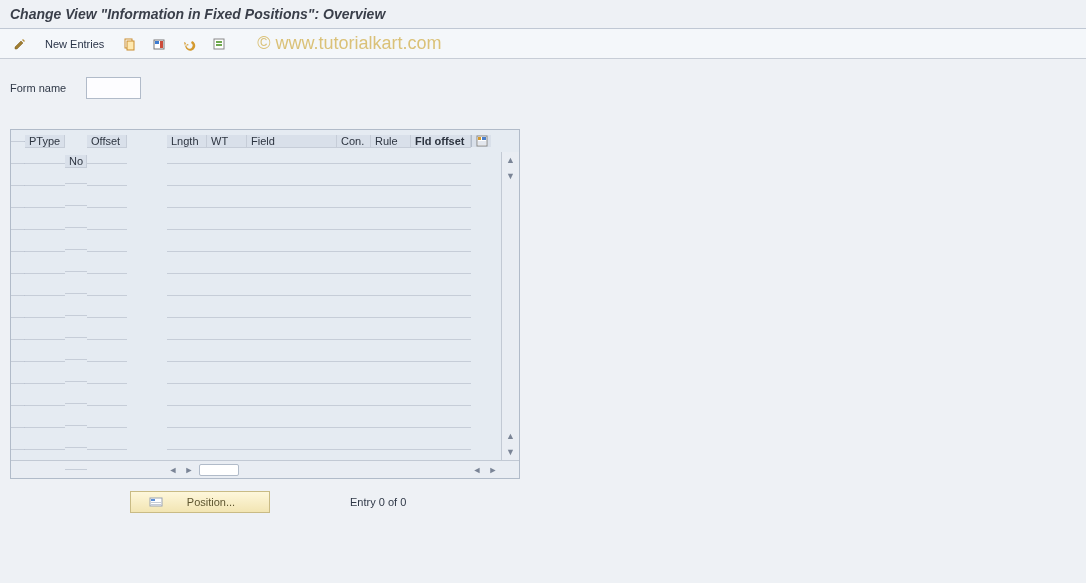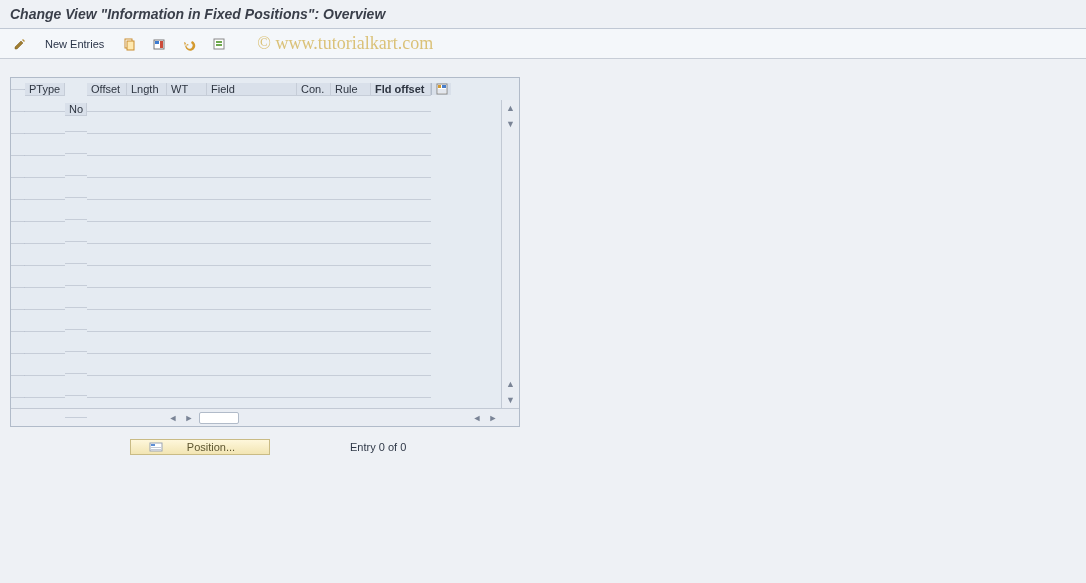--- a/index.html
+++ b/index.html
@@ -39,21 +39,21 @@
       padding: 0 4px;
       background: transparent;
       border: 1px solid transparent;
       border-radius: 2px;
       cursor: pointer;
     }
     .tbutton.text { color: #2a3448; font-size: 11px; padding: 0 6px; }
     .watermark {
       color: #d8bc6a;
       font-size: 18px;
-      font-family: Liberation Serif, serif;
+      font-family: Liberation Sans, sans-serif;
       margin-left: 20px;
       opacity: .9;
       user-select: none;
     }
     .content { padding: 18px 10px; }
     .form-row {
       display: flex;
       align-items: center;
       gap: 20px;
       margin-bottom: 30px;
@@ -94,21 +94,21 @@
     .row-handle {
       width: 14px;
       min-width: 14px;
       background: #d9e0ea;
       border-right: 1px solid #b1bbc9;
       border-bottom: 1px solid #c6cdd8;
     }
     .c-ptype { width: 40px; }
     .c-no    { width: 22px; margin-top: 40px; }
     .c-offset{ width: 40px; }
-    .c-lngth { width: 40px; }
+    .c-lngth { width: 40px; margin-left: 40px; }
     .c-wt    { width: 40px; }
     .c-field { width: 90px; }
     .c-con   { width: 34px; }
     .c-rule  { width: 40px; }
     .c-fldoff{ width: 60px; font-weight: bold; }
     .c-cfg   { width: 20px; min-width:20px; background:#d9e0ea; border-left:1px solid #b1bbc9; display:flex;align-items:center;justify-content:center;}
     .vscroll-col {
       width: 18px;
       min-width:18px;
       background:#e9edf3;
@@ -127,21 +127,21 @@
       display:flex;align-items:center;height:18px;background:#e9edf3;border-top:1px solid #c2c9d4;
     }
     .hscroll-spacer{ width:14px; }
     .hscroll-track{ flex:1; display:flex; align-items:center; }
     .hscroll-btn{ width:16px;height:14px;display:flex;align-items:center;justify-content:center;color:#7a8496;font-size:9px;cursor:pointer;}
     .hscroll-thumb{ width:40px;height:12px;border:1px solid #b1bbc9;background:#fff;margin:0 2px;border-radius:2px;}
     .position-bar{
       display:flex;align-items:center;gap:80px;padding:12px 120px 0 120px;
     }
     .position-btn{
-      width:140px;height:16px;
+      width:140px;height:22px;
       background:linear-gradient(#fef7db,#f2e5b3);
       border:1px solid #c9bb85;
       display:flex;align-items:center;gap:8px;padding:0 18px;
       color:#5e5630;font-size:11px;cursor:pointer;
     }
     .entry-text{ color:#2f3847;font-size:11px;}
     
     svg { display:block; }
   </style>
 </head>
@@ -190,20 +190,24 @@
           <rect x="4" y="4" width="6" height="2" fill="#6fa84f"></rect>
           <rect x="4" y="7" width="6" height="2" fill="#6fa84f"></rect>
         </svg>
     </span>
   </span>
   <span class="watermark">©  www.tutorialkart.com</span>
 </div>
 
 <div class="content">
 
+  <div class="form-row">
+    <span class="form-label">Form name</span>
+    <input class="form-input" value="" style="">
+  </div>
 
   <div class="grid-wrap">
     <div class="grid-header">
       <div class="row-handle"></div>
       <div class="grid-head c-ptype">PType</div>
       <div class="grid-head c-no">No</div>
       <div class="grid-head c-offset">Offset</div>
       <div class="grid-head c-lngth">Lngth</div>
       <div class="grid-head c-wt">WT</div>
       <div class="grid-head c-field">Field</div>

